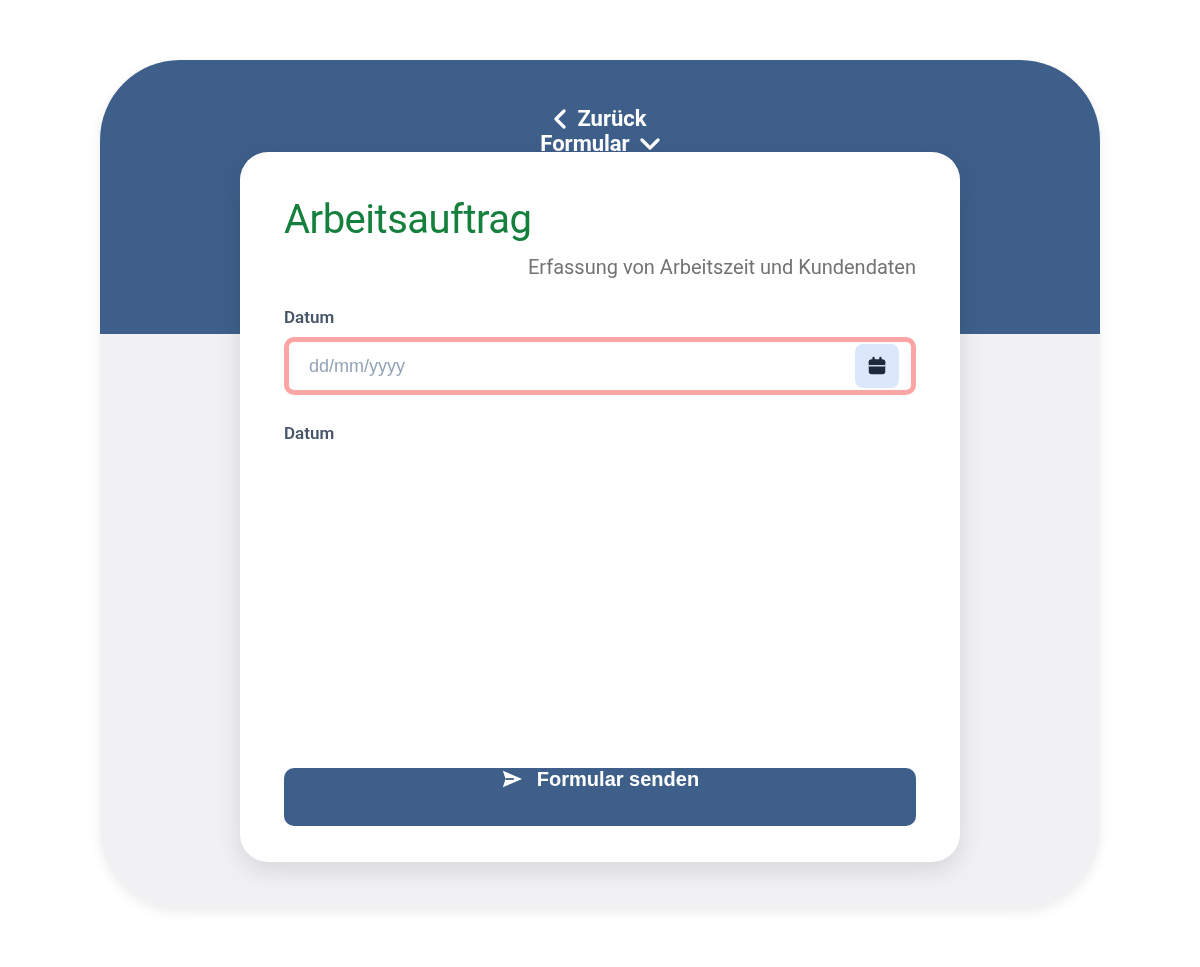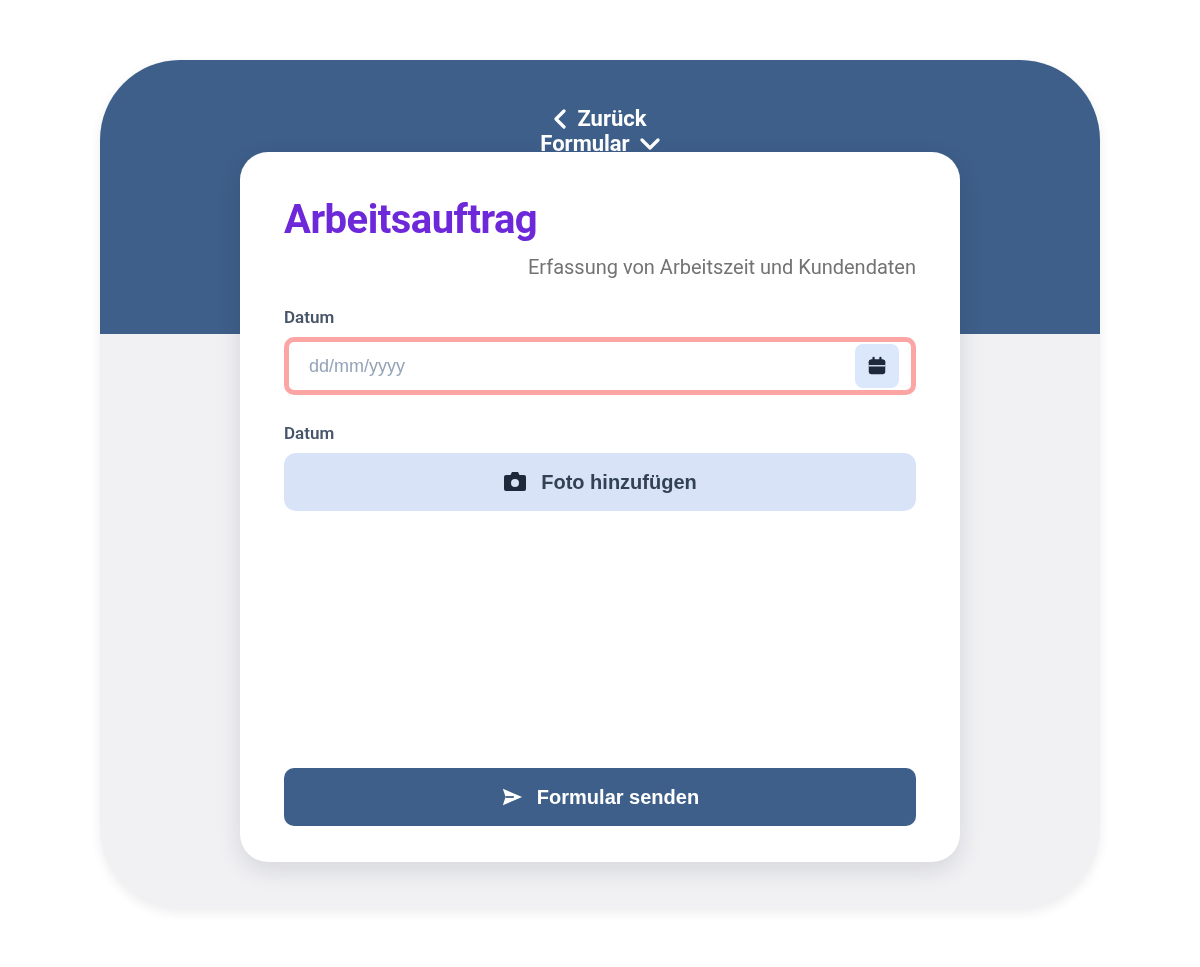--- a/index.html
+++ b/index.html
@@ -66,22 +66,22 @@
     min-height: 710px;
     background: #ffffff;
     border-radius: 28px;
     box-shadow: 0 8px 24px rgba(15,23,42,0.12);
     padding: 44px 44px 36px 44px;
     display: flex;
     flex-direction: column;
   }
   .card h1 {
     font-size: 40px;
-    font-weight: 700;
-    color: #6d28d9;
+    font-weight: 400;
+    color: #15803d;
     letter-spacing: -0.5px;
   }
   .card .subtitle {
     margin-top: 12px;
     font-size: 20px;
     color: #737373;
     text-align: right;
   }
   .field {
     margin-top: 28px;
@@ -138,21 +138,21 @@
     cursor: pointer;
   }
   .spacer { flex: 1; }
   .submit-btn {
     width: 100%;
     height: 58px;
     background: #3e5f8a;
     border: none;
     border-radius: 10px;
     display: flex;
-    align-items: center;
+    align-items: flex-start;
     justify-content: center;
     gap: 14px;
     font-size: 20px;
     font-weight: 700;
     color: #ffffff;
     cursor: pointer;
     margin-top: 24px;
   }
 </style>
 </head>
@@ -198,29 +198,20 @@
               <rect x="14.5" y="2" width="2.5" height="5" rx="1.25" fill="#1e293b"></rect>
               <rect x="3" y="11" width="18" height="1.5" fill="#dbe7fb"></rect>
             </svg>
           </span>
         </div>
       </div>
     </div>
 
     <div class="field">
       <div class="field-label">Datum</div>
-      <button class="soft-btn">
-        <span class="icon">
-          <svg width="24" height="22" viewBox="0 0 24 22" fill="#1e293b">
-            <path d="M9 1h6l1.5 3H21a2 2 0 0 1 2 2v12a2 2 0 0 1-2 2H3a2 2 0 0 1-2-2V6a2 2 0 0 1 2-2h4.5L9 1z"></path>
-            <circle cx="12" cy="12" r="4" fill="#d8e3f8"></circle>
-          </svg>
-        </span>
-        <span>Foto hinzufügen</span>
-      </button>
     </div>
 
 
     <div class="spacer"></div>
 
     <button class="submit-btn">
       <span class="icon">
         <svg width="22" height="22" viewBox="0 0 24 24" fill="#ffffff">
           <path d="M2 21l21-9L2 3l3 9-3 9z"></path>
           <path d="M5 12h9" stroke="#3e5f8a" stroke-width="2"></path>

